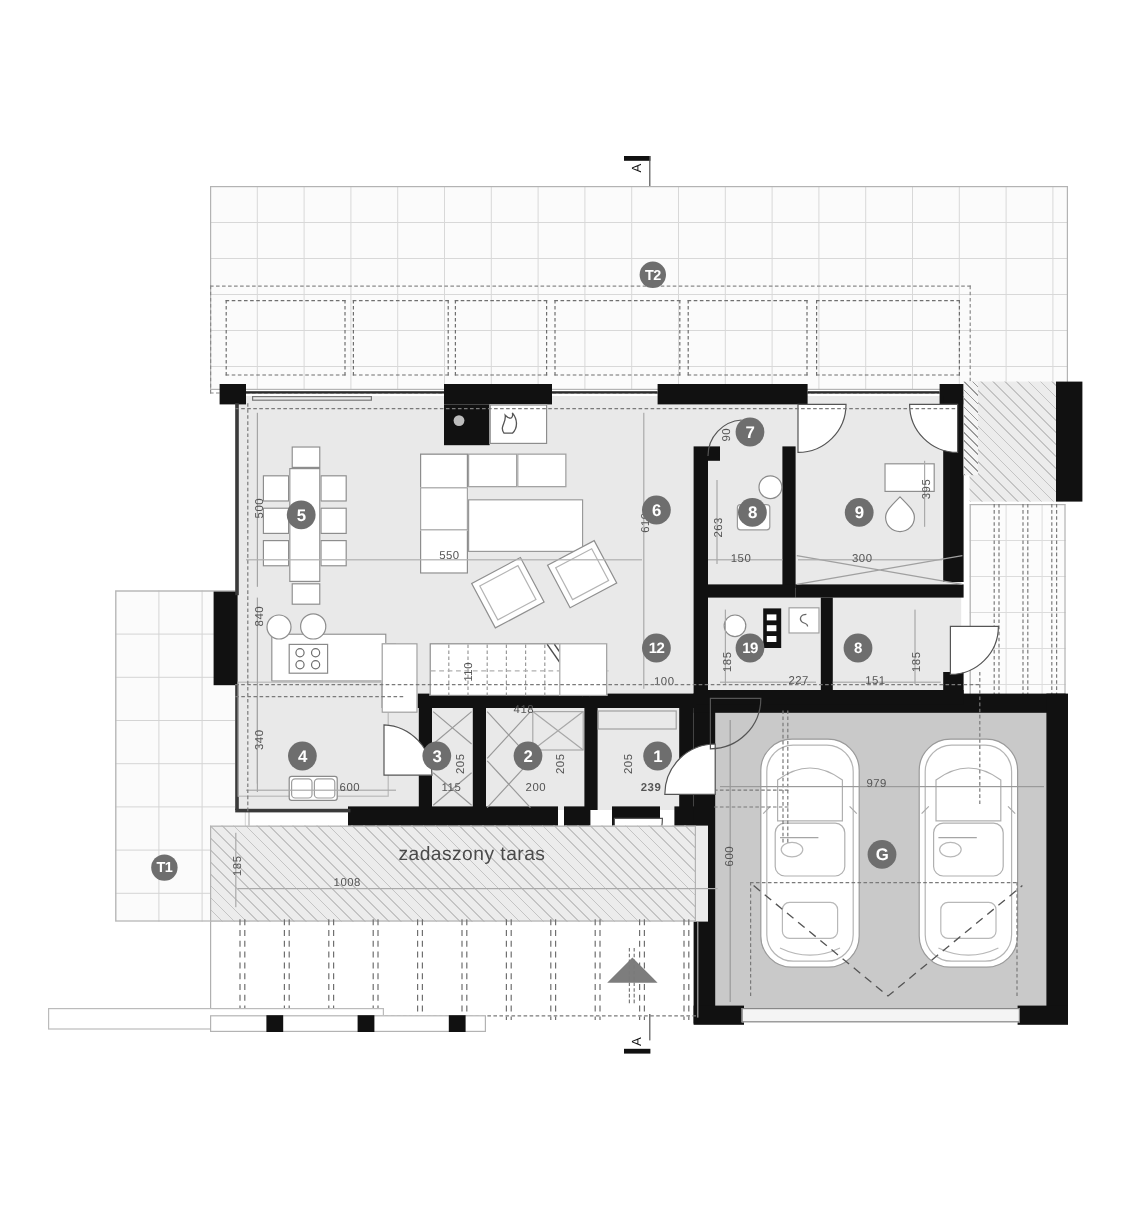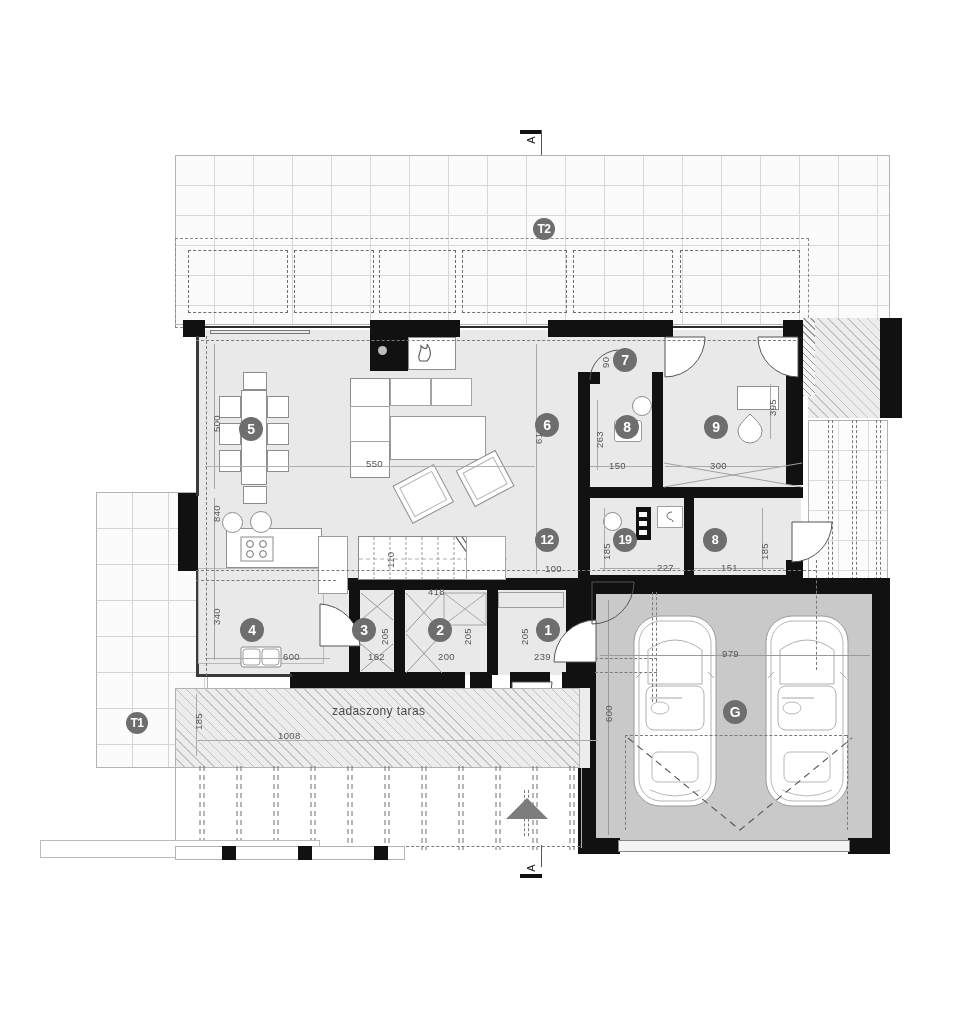--- a/index.html
+++ b/index.html
@@ -23,21 +23,21 @@
   .bubble{position:absolute;width:24px;height:24px;border-radius:50%;
           background:#6e6e6e;color:#fff;font-size:14px;font-weight:bold;
           display:flex;align-items:center;justify-content:center;
           letter-spacing:-0.5px;}
   .bubble.small{font-size:12.5px;}
   .bubble.ter{width:22px;height:22px;font-size:12px;background:#6e6e6e;}
   
   .dim{position:absolute;font-size:9.5px;color:#555;white-space:nowrap;
        font-family:"Liberation Sans",sans-serif;letter-spacing:0.4px;}
   .dim.v{transform-origin:0 0;transform:rotate(-90deg);}
-  .lbl{position:absolute;font-size:12px;color:#4a4a4a;white-space:nowrap;letter-spacing:.4px;}
+  .lbl{position:absolute;font-size:16px;color:#4a4a4a;white-space:nowrap;letter-spacing:.4px;}
   
   .grid-t2{position:absolute;
      background-image:
        linear-gradient(to right, #d8d8d8 1px, transparent 1px),
        linear-gradient(to bottom, #d8d8d8 1px, transparent 1px);
      background-size:39px 30px;
      background-color:#fbfbfb;}
   .grid-t1{position:absolute;
      background-image:
        linear-gradient(to right, #d4d4d4 1px, transparent 1px),
@@ -396,23 +396,23 @@
   <div class="solidline-v" style="left:762px;top:508px;height:62px;border-color:#aaa;"></div>
   <div class="solidline-h" style="left:198px;top:740px;width:400px;border-color:#aaa;"></div>
   <div class="solidline-v" style="left:196px;top:694px;height:62px;border-color:#aaa;"></div>
 
   <div class="dim v" style="left:211px;top:432px;">500</div>
   <div class="dim v" style="left:211px;top:522px;">840</div>
   <div class="dim v" style="left:211px;top:625px;">340</div>
   <div class="dim" style="left:366px;top:458px;">550</div>
   <div class="dim v" style="left:533px;top:444px;">610</div>
   <div class="dim" style="left:283px;top:651px;">600</div>
-  <div class="dim" style="left:368px;top:651px;">162</div>
+  <div class="dim" style="left:368px;top:651px;">115</div>
   <div class="dim" style="left:438px;top:651px;">200</div>
-  <div class="dim" style="left:534px;top:651px;">239</div>
+  <div class="dim" style="left:534px;top:651px;font-weight:bold;">239</div>
   <div class="dim v" style="left:379px;top:645px;">205</div>
   <div class="dim v" style="left:462px;top:645px;">205</div>
   <div class="dim v" style="left:519px;top:645px;">205</div>
   <div class="dim v" style="left:385px;top:568px;">110</div>
   <div class="dim" style="left:428px;top:563px;margin-top:23px;">418</div>
   <div class="dim" style="left:545px;top:563px;">100</div>
   <div class="dim" style="left:609px;top:460px;">150</div>
   <div class="dim v" style="left:594px;top:448px;">263</div>
   <div class="dim" style="left:710px;top:460px;">300</div>
   <div class="dim v" style="left:767px;top:416px;">395</div>

